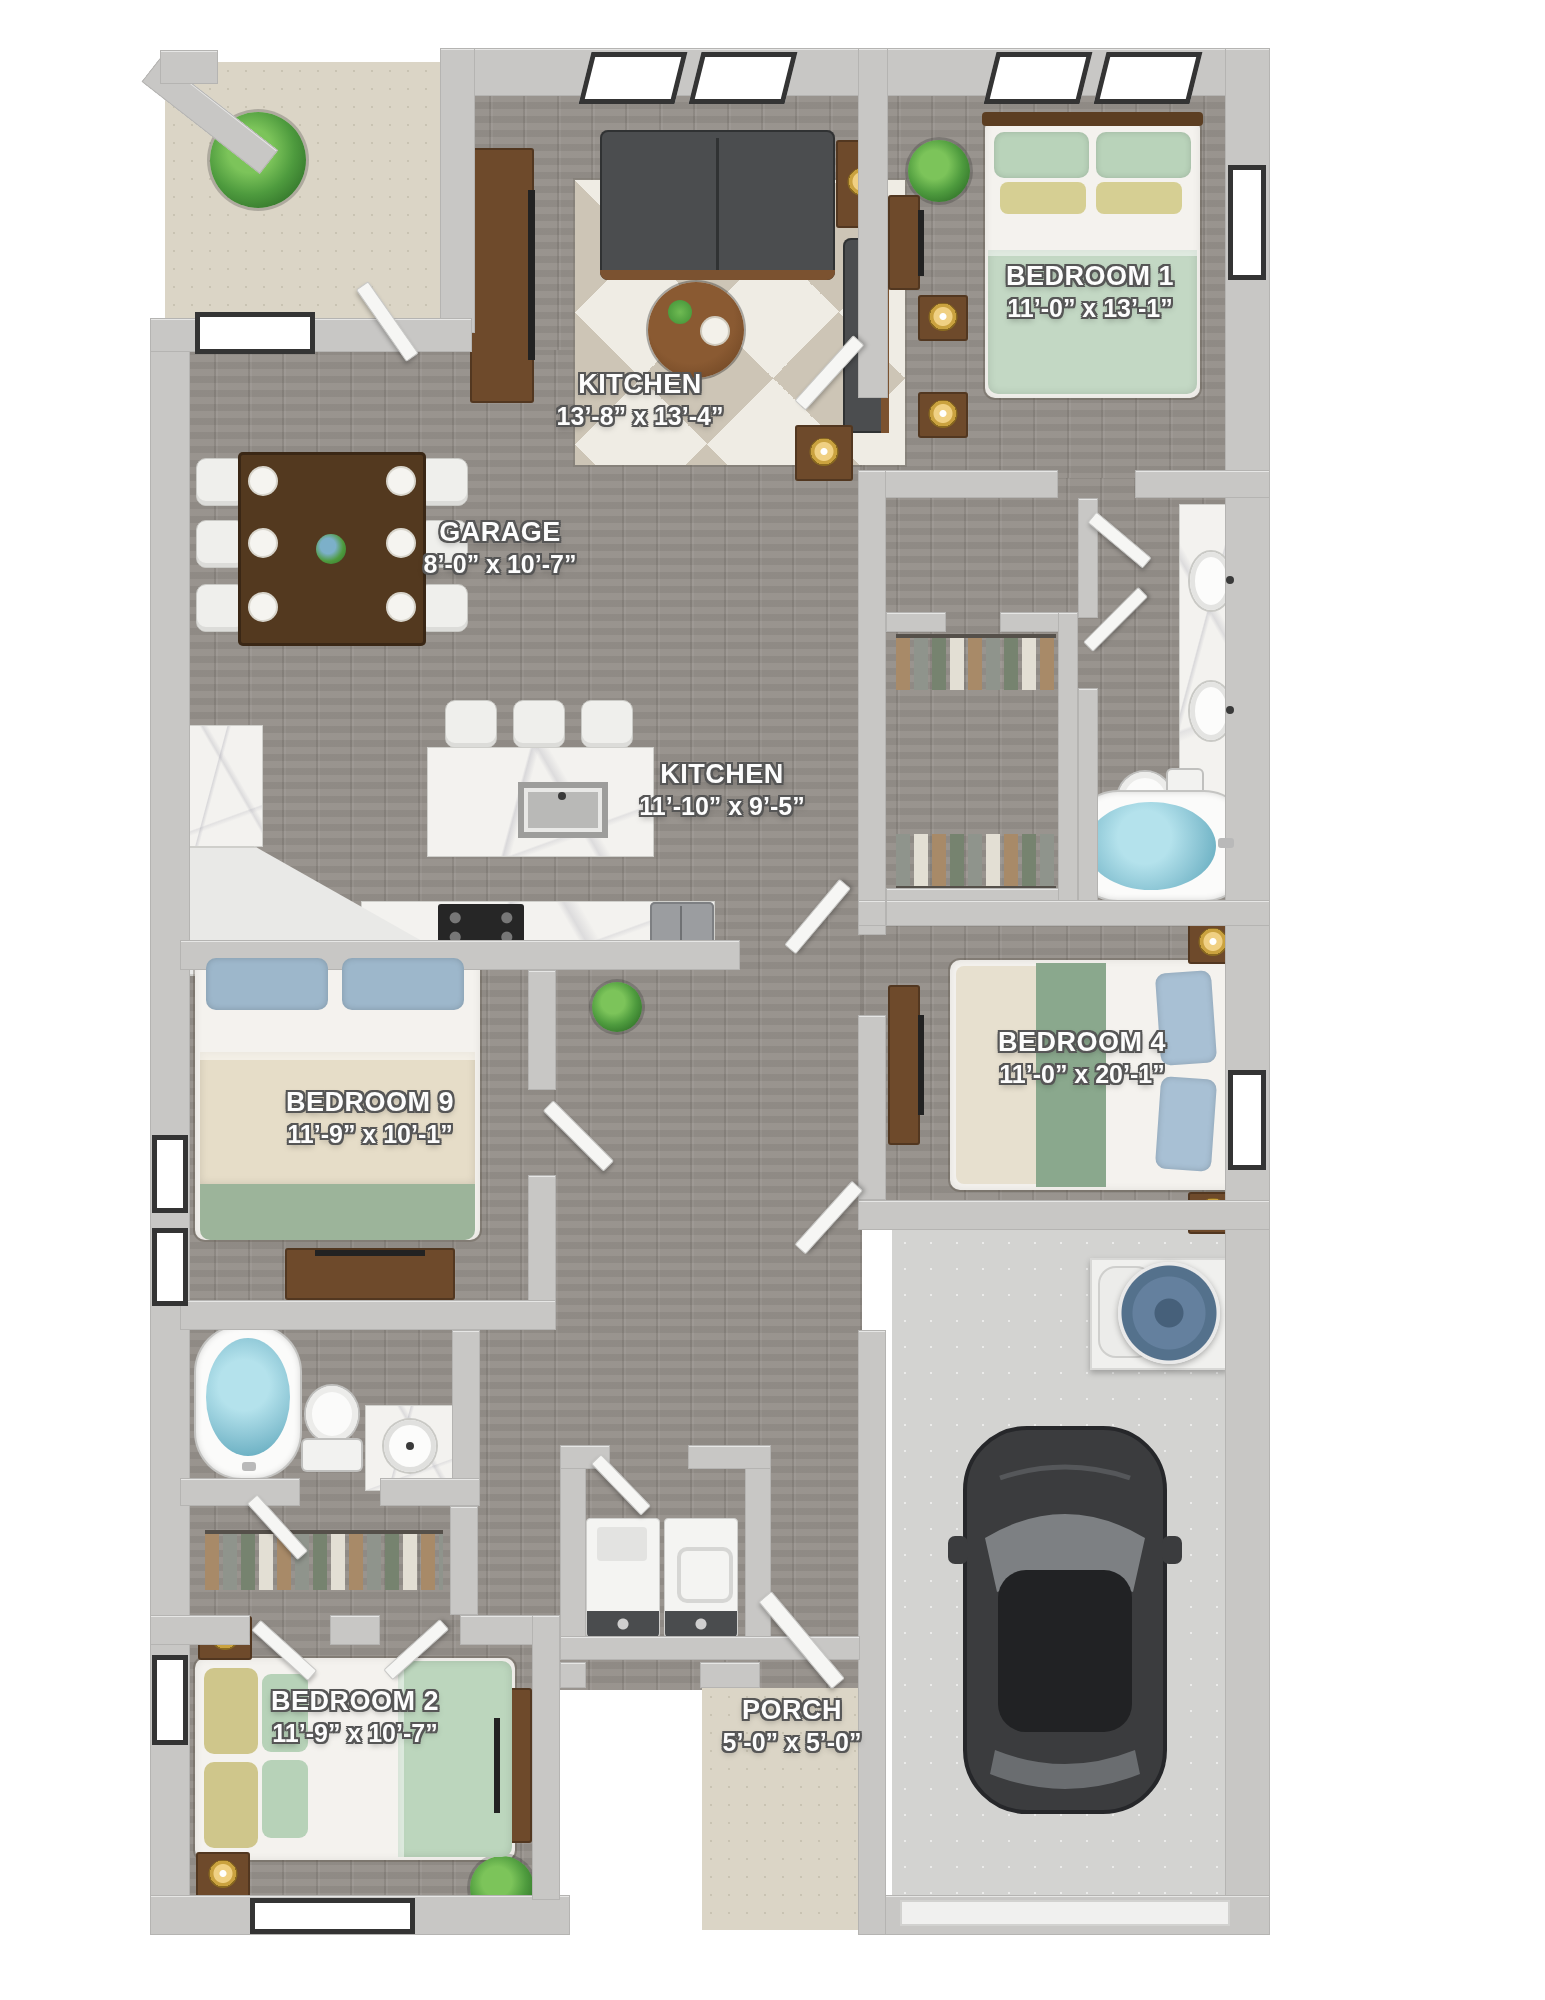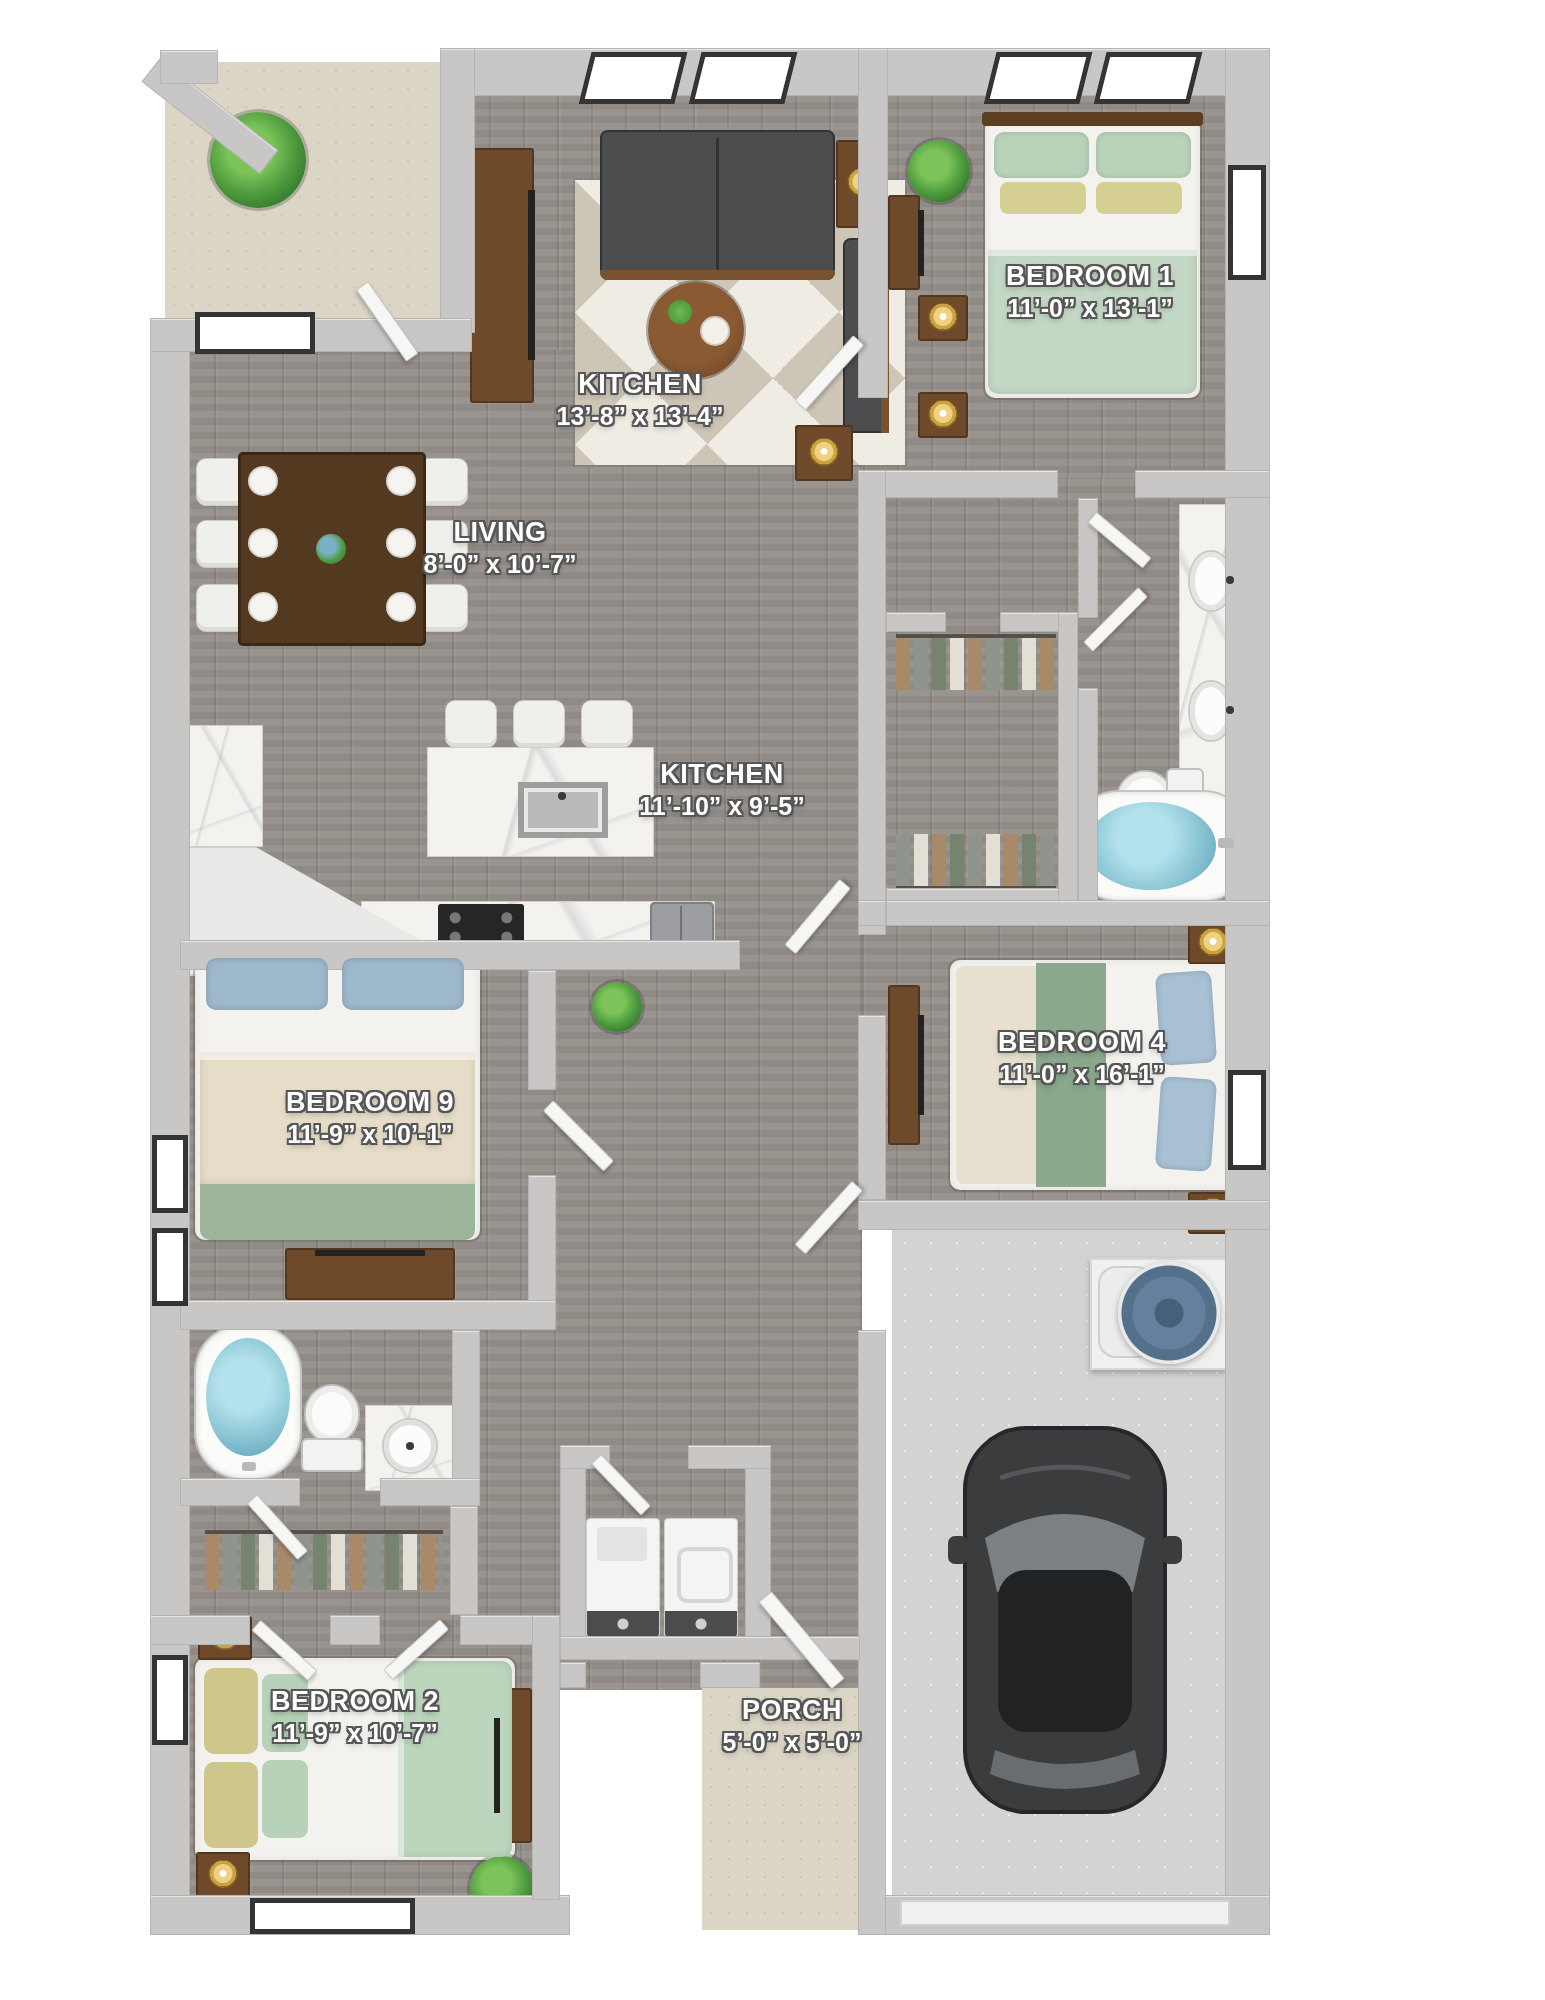--- a/index.html
+++ b/index.html
@@ -295,34 +295,34 @@
 
   <div class="abs label" style="left:640px;top:400px;">
     <span class="nm">KITCHEN</span>
     <span class="dm">13’-8” x 13’-4”</span>
   </div>
   <div class="abs label" style="left:1090px;top:292px;">
     <span class="nm">BEDROOM 1</span>
     <span class="dm">11’-0” x 13’-1”</span>
   </div>
   <div class="abs label" style="left:500px;top:548px;">
-    <span class="nm">LIVING</span>
+    <span class="nm">GARAGE</span>
     <span class="dm">8’-0” x 10’-7”</span>
   </div>
   <div class="abs label" style="left:722px;top:790px;">
     <span class="nm">KITCHEN</span>
     <span class="dm">11’-10” x 9’-5”</span>
   </div>
   <div class="abs label" style="left:370px;top:1118px;">
     <span class="nm">BEDROOM 9</span>
     <span class="dm">11’-9” x 10’-1”</span>
   </div>
   <div class="abs label" style="left:1082px;top:1058px;">
     <span class="nm">BEDROOM 4</span>
-    <span class="dm">11’-0” x 16’-1”</span>
+    <span class="dm">11’-0” x 20’-1”</span>
   </div>
   <div class="abs label" style="left:355px;top:1717px;">
     <span class="nm">BEDROOM 2</span>
     <span class="dm">11’-9” x 10’-7”</span>
   </div>
   <div class="abs label" style="left:792px;top:1726px;">
     <span class="nm">PORCH</span>
     <span class="dm">5’-0” x 5’-0”</span>
   </div>
 

